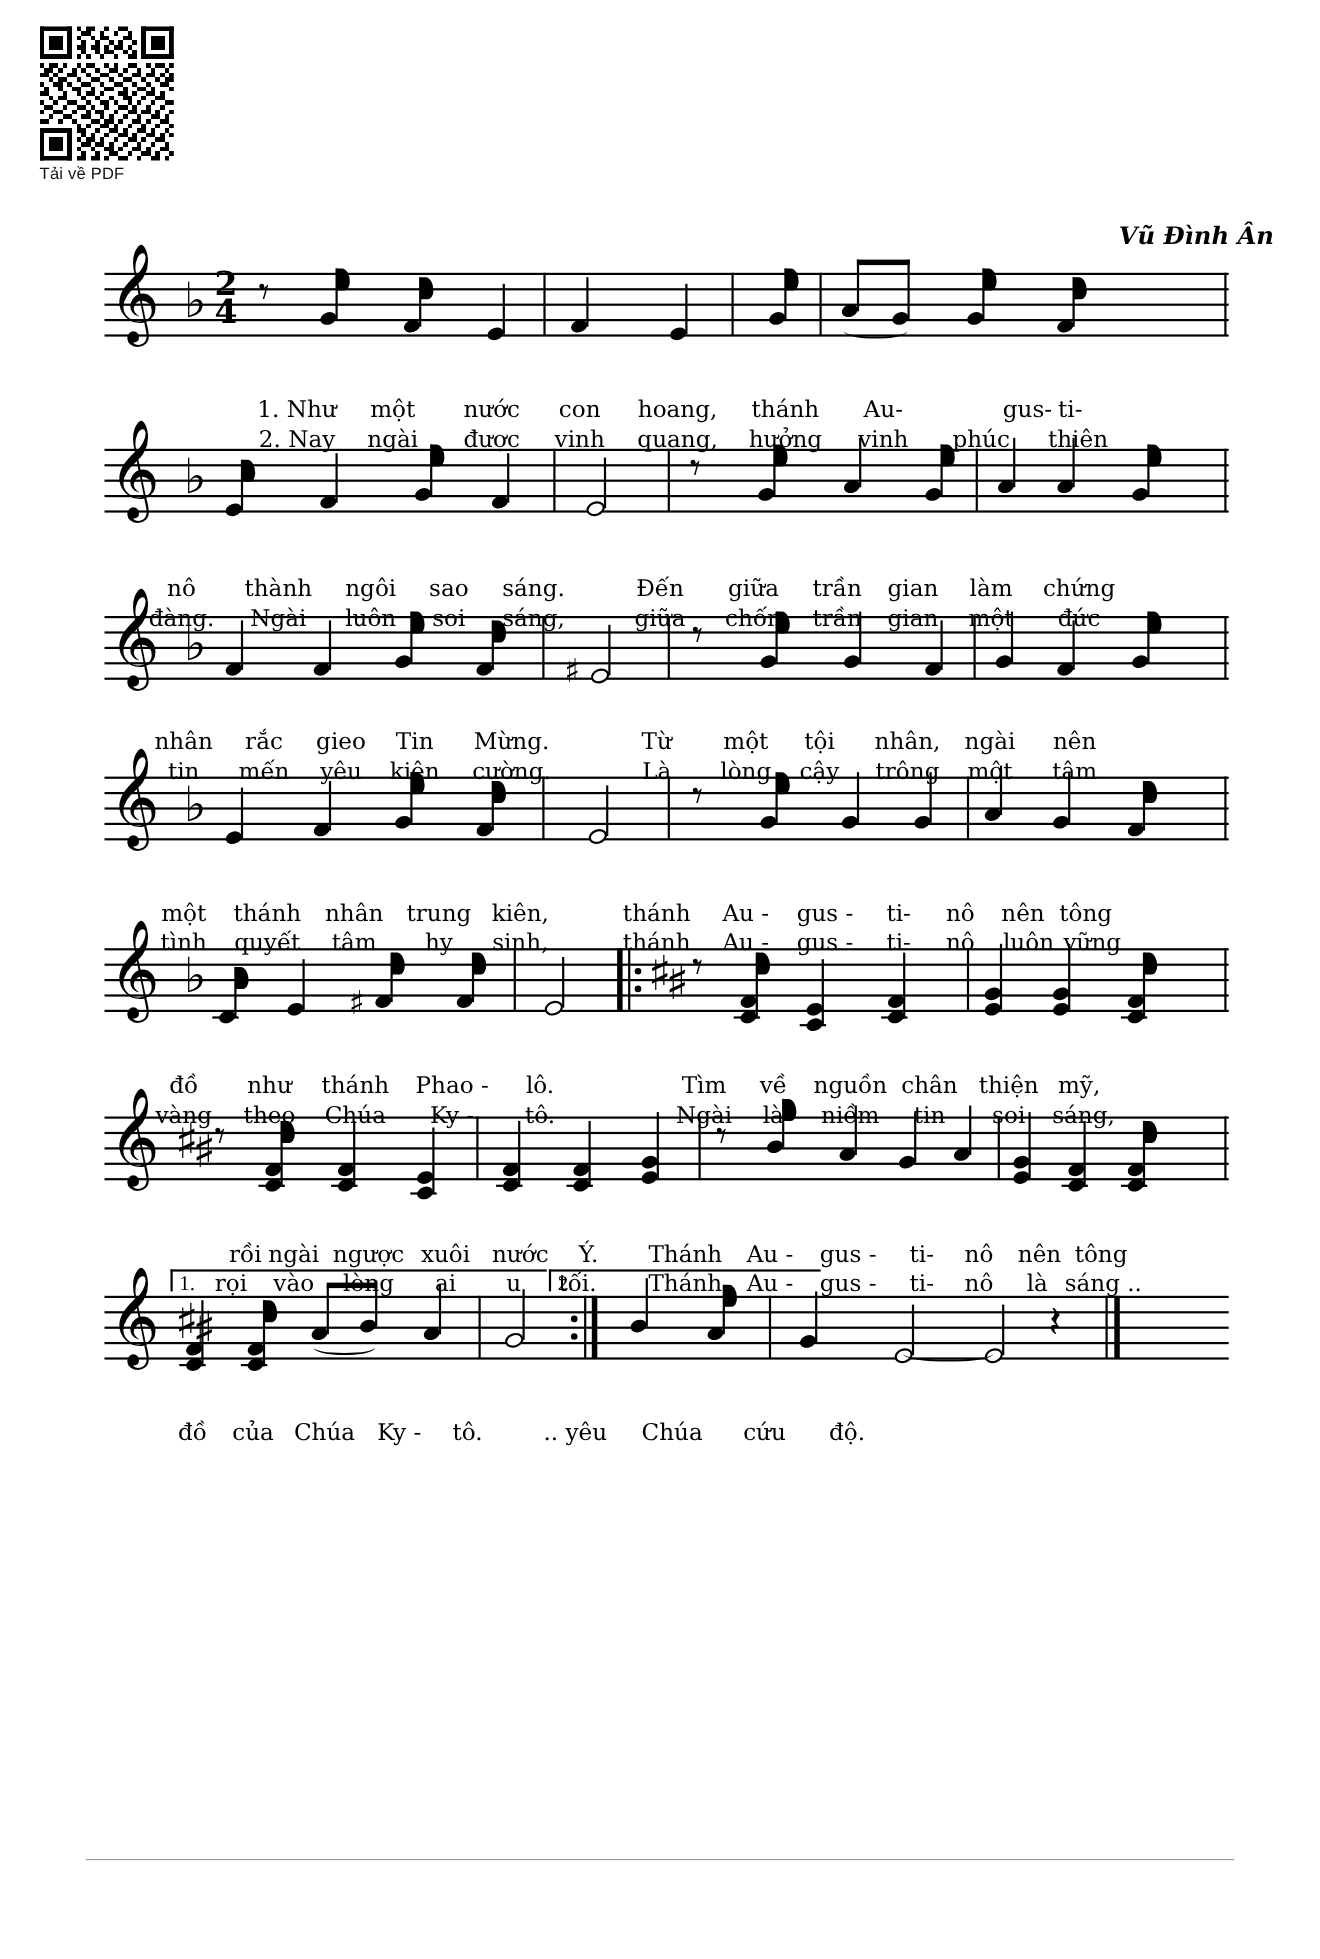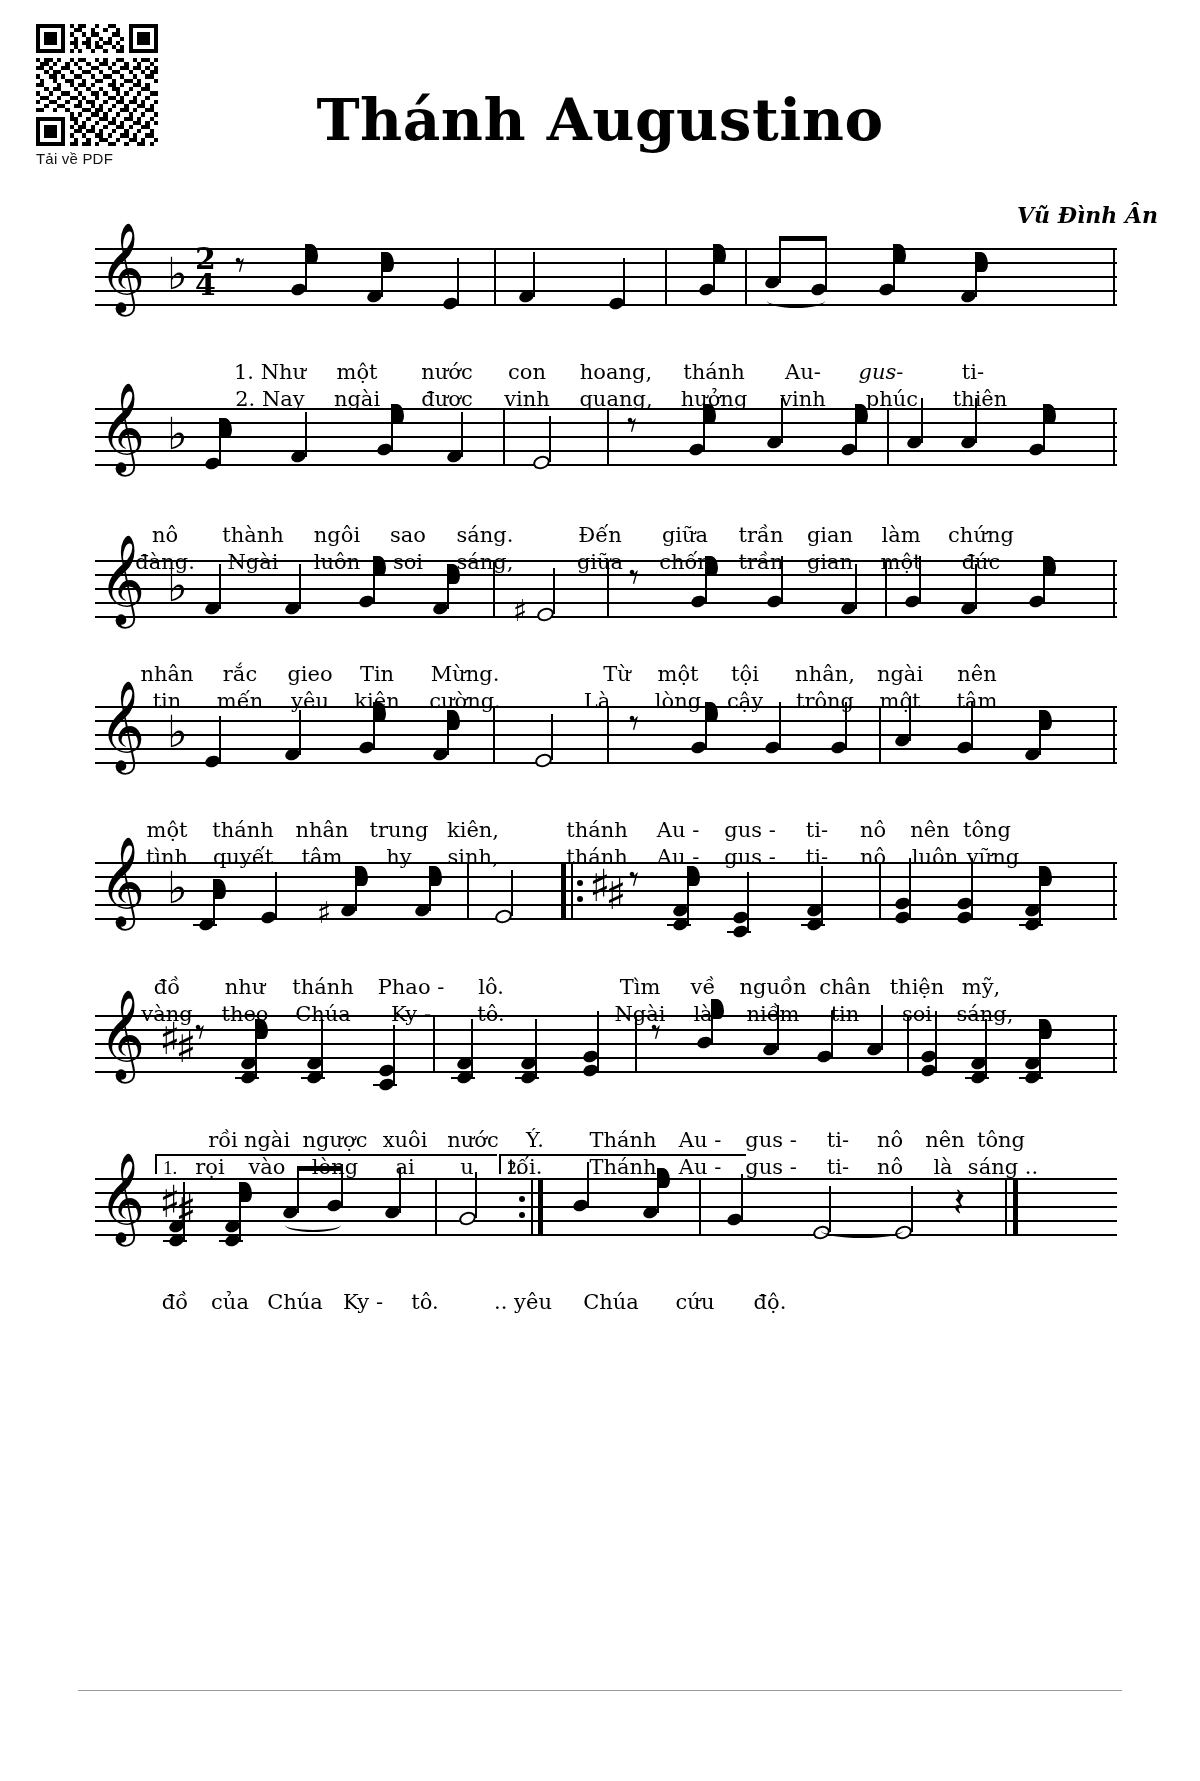--- a/index.html
+++ b/index.html
@@ -480,21 +480,20 @@
           <rect x="14" y="28" width="1" height="1"></rect>
           <rect x="17" y="28" width="2" height="1"></rect>
         <rect x="21" y="28" width="1" height="1"></rect>
           <rect x="24" y="28" width="2" height="1"></rect>
           <rect x="27" y="28" width="1" height="1"></rect>
       </g>
     </svg>
     <div class="qr-caption">Tải về PDF</div>
   </div>
 
-  <div class="title">Thánh Augustino</div>
   <div class="composer">Vũ Đình Ân</div>
 
   <div class="system" style="top:248px;">
     <div class="staff">
       <div class="line l0"></div>
         <div class="line l1"></div>
         <div class="line l2"></div>
         <div class="line l3"></div>
         <div class="line l4"></div>
       <div class="clef">𝄞</div>
@@ -551,21 +550,21 @@
     </div>
   </div>
   <div class="lyric-row" style="top:360px;">
     <span style="left:175px;">1. Như</span>
     <span style="left:262px;">một</span>
     <span style="left:352px;">nước</span>
     <span style="left:432px;">con</span>
     <span style="left:521px;">hoang,</span>
     <span style="left:619px;">thánh</span>
     <span style="left:708px;text-align:center;">Au-</span>
-    <span style="left:786px;font-style:italic;">gus-</span>
+    <span style="left:839px;">gus-</span>
     <span style="left:878px;">ti-</span>
   </div>
   <div class="lyric-row" style="top:387px;">
     <span style="left:175px;">2. Nay</span>
     <span style="left:262px;">ngài</span>
     <span style="left:352px;">được</span>
     <span style="left:432px;">vinh</span>
     <span style="left:521px;">quang,</span>
     <span style="left:619px;">hưởng</span>
     <span style="left:708px;">vinh</span>
@@ -717,21 +716,21 @@
 
       <div class="barline" style="left:1018px;"></div>
     </div>
   </div>
   <div class="lyric-row" style="top:662px;">
     <span style="left:72px;">nhân</span>
     <span style="left:145px;">rắc</span>
     <span style="left:215px;">gieo</span>
     <span style="left:282px;">Tin</span>
     <span style="left:370px;">Mừng.</span>
-    <span style="left:502px;margin-left:20px;">Từ</span>
+    <span style="left:502px;">Từ</span>
     <span style="left:583px;">một</span>
     <span style="left:650px;">tội</span>
     <span style="left:730px;">nhân,</span>
     <span style="left:805px;">ngài</span>
     <span style="left:882px;">nên</span>
   </div>
   <div class="lyric-row" style="top:689px;">
     <span style="left:72px;">tin</span>
     <span style="left:145px;">mến</span>
     <span style="left:215px;">yêu</span>

